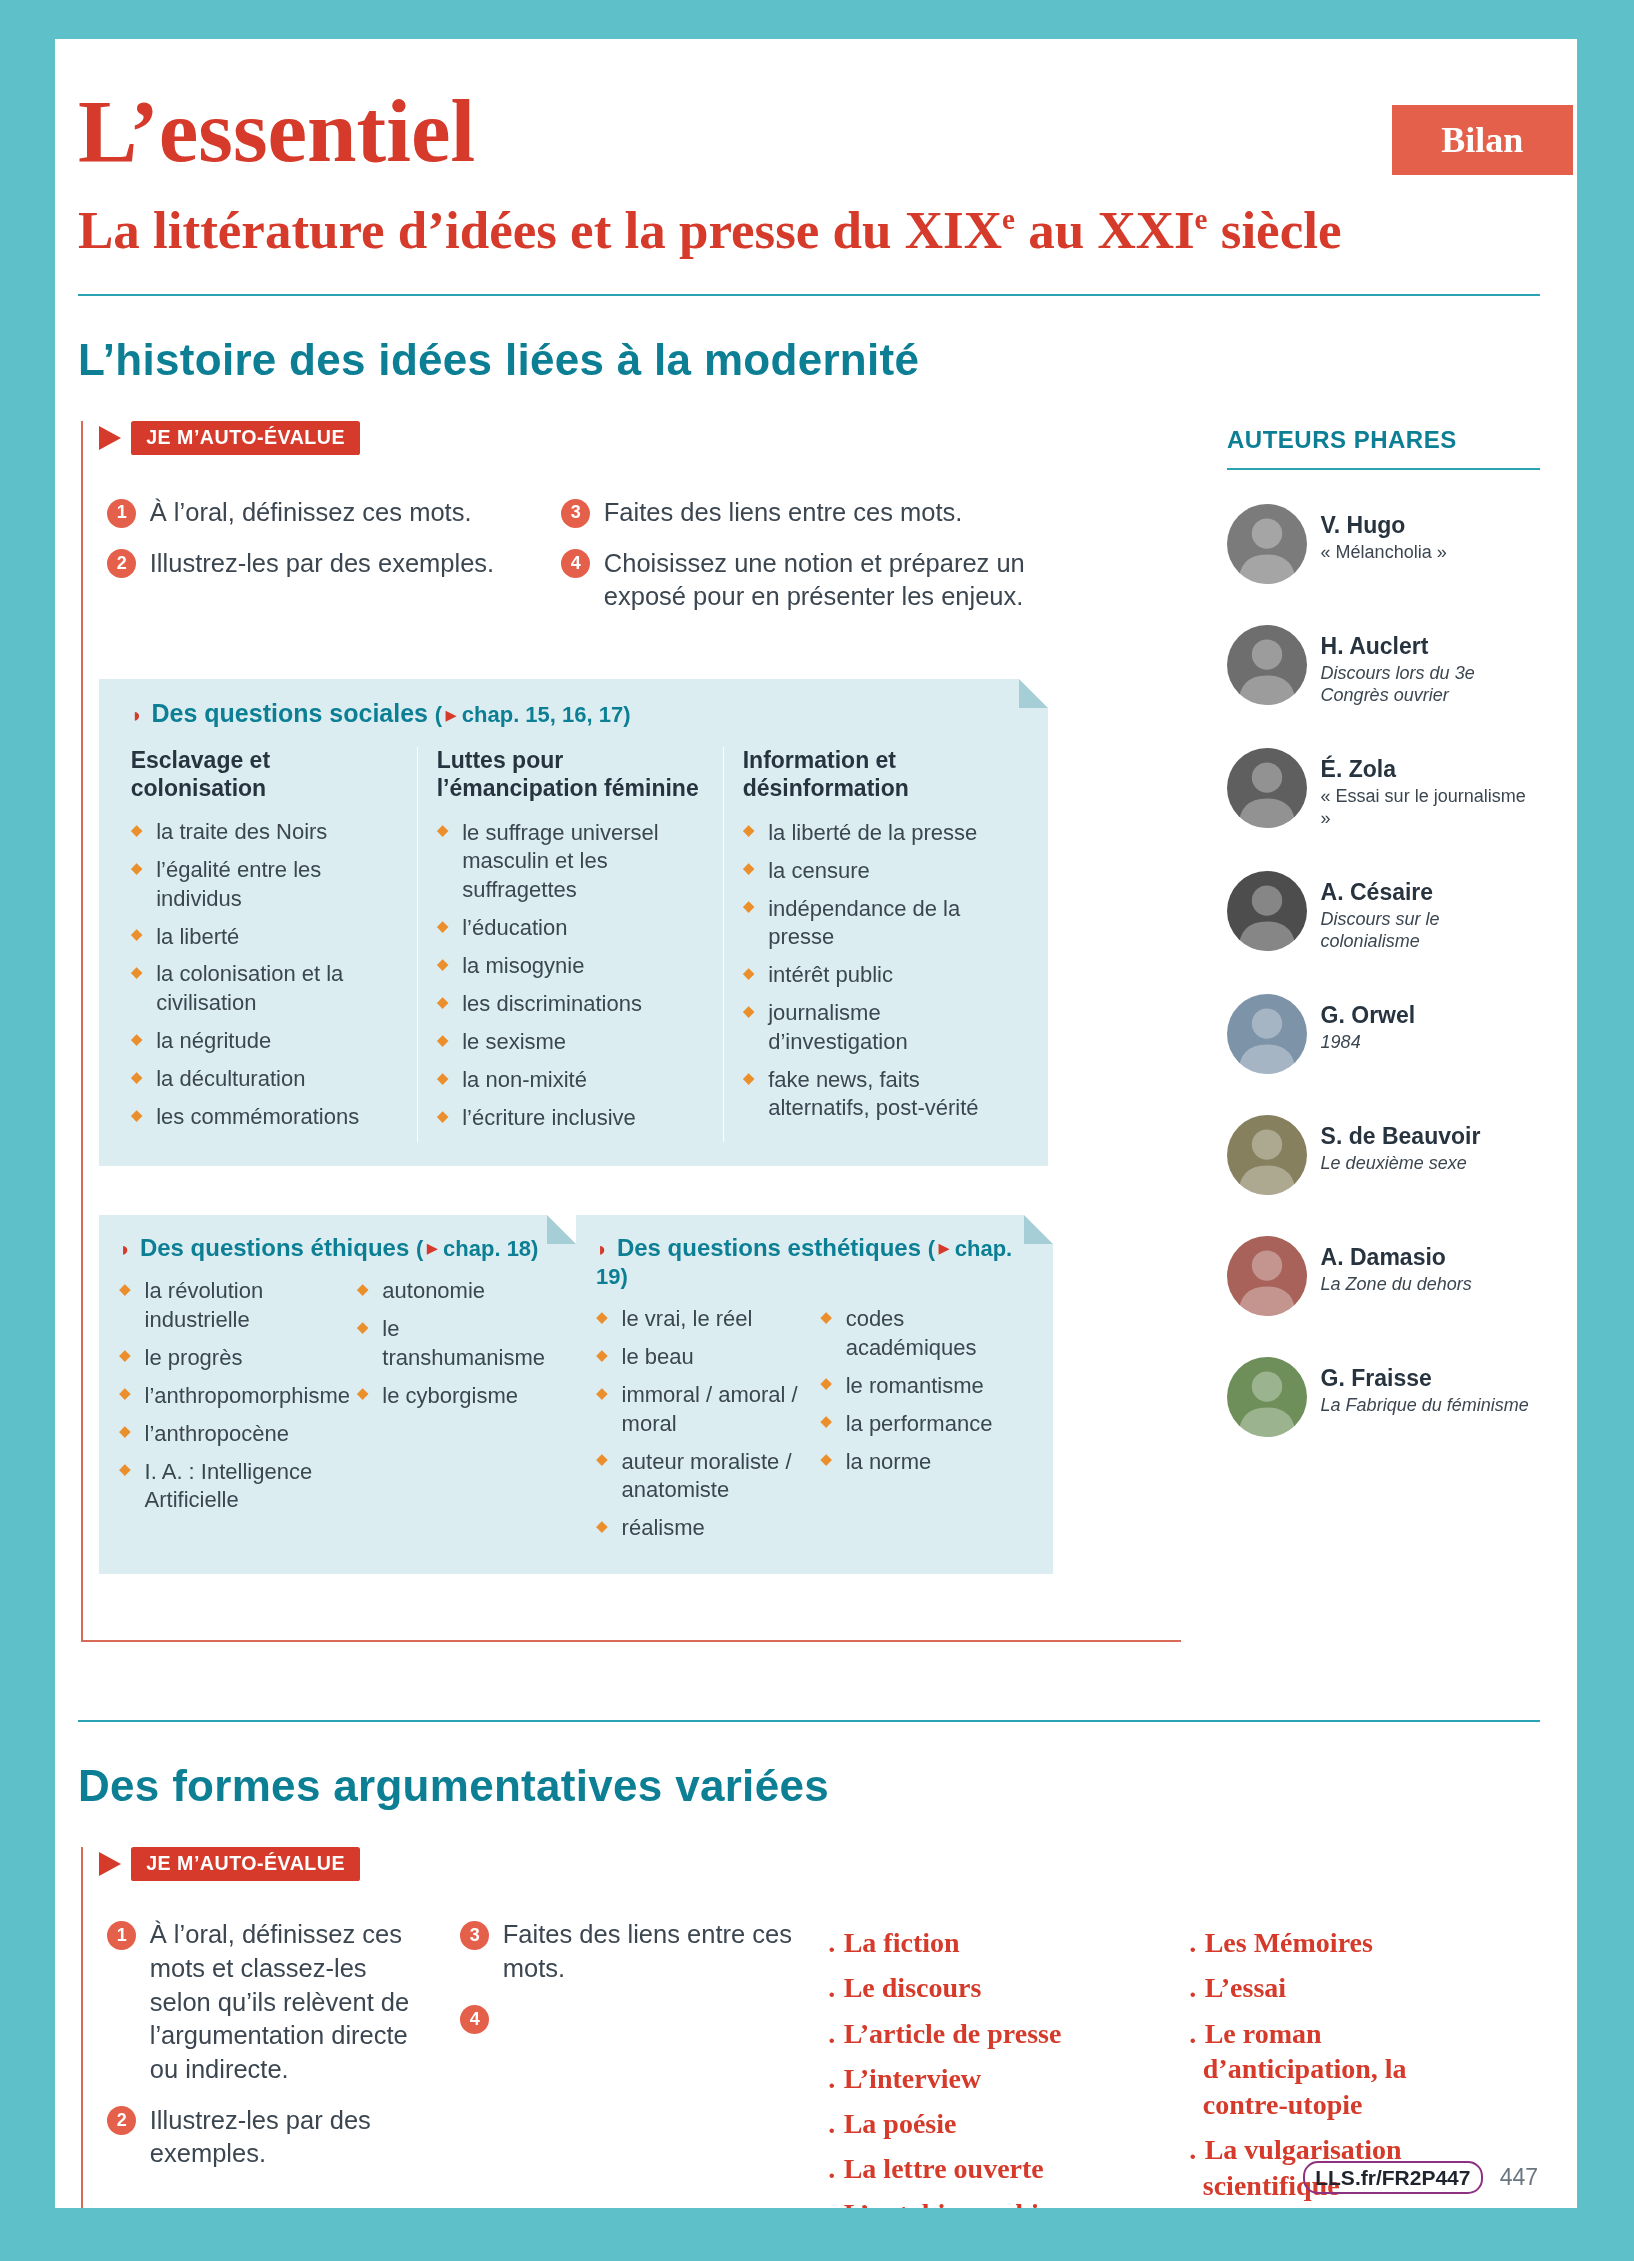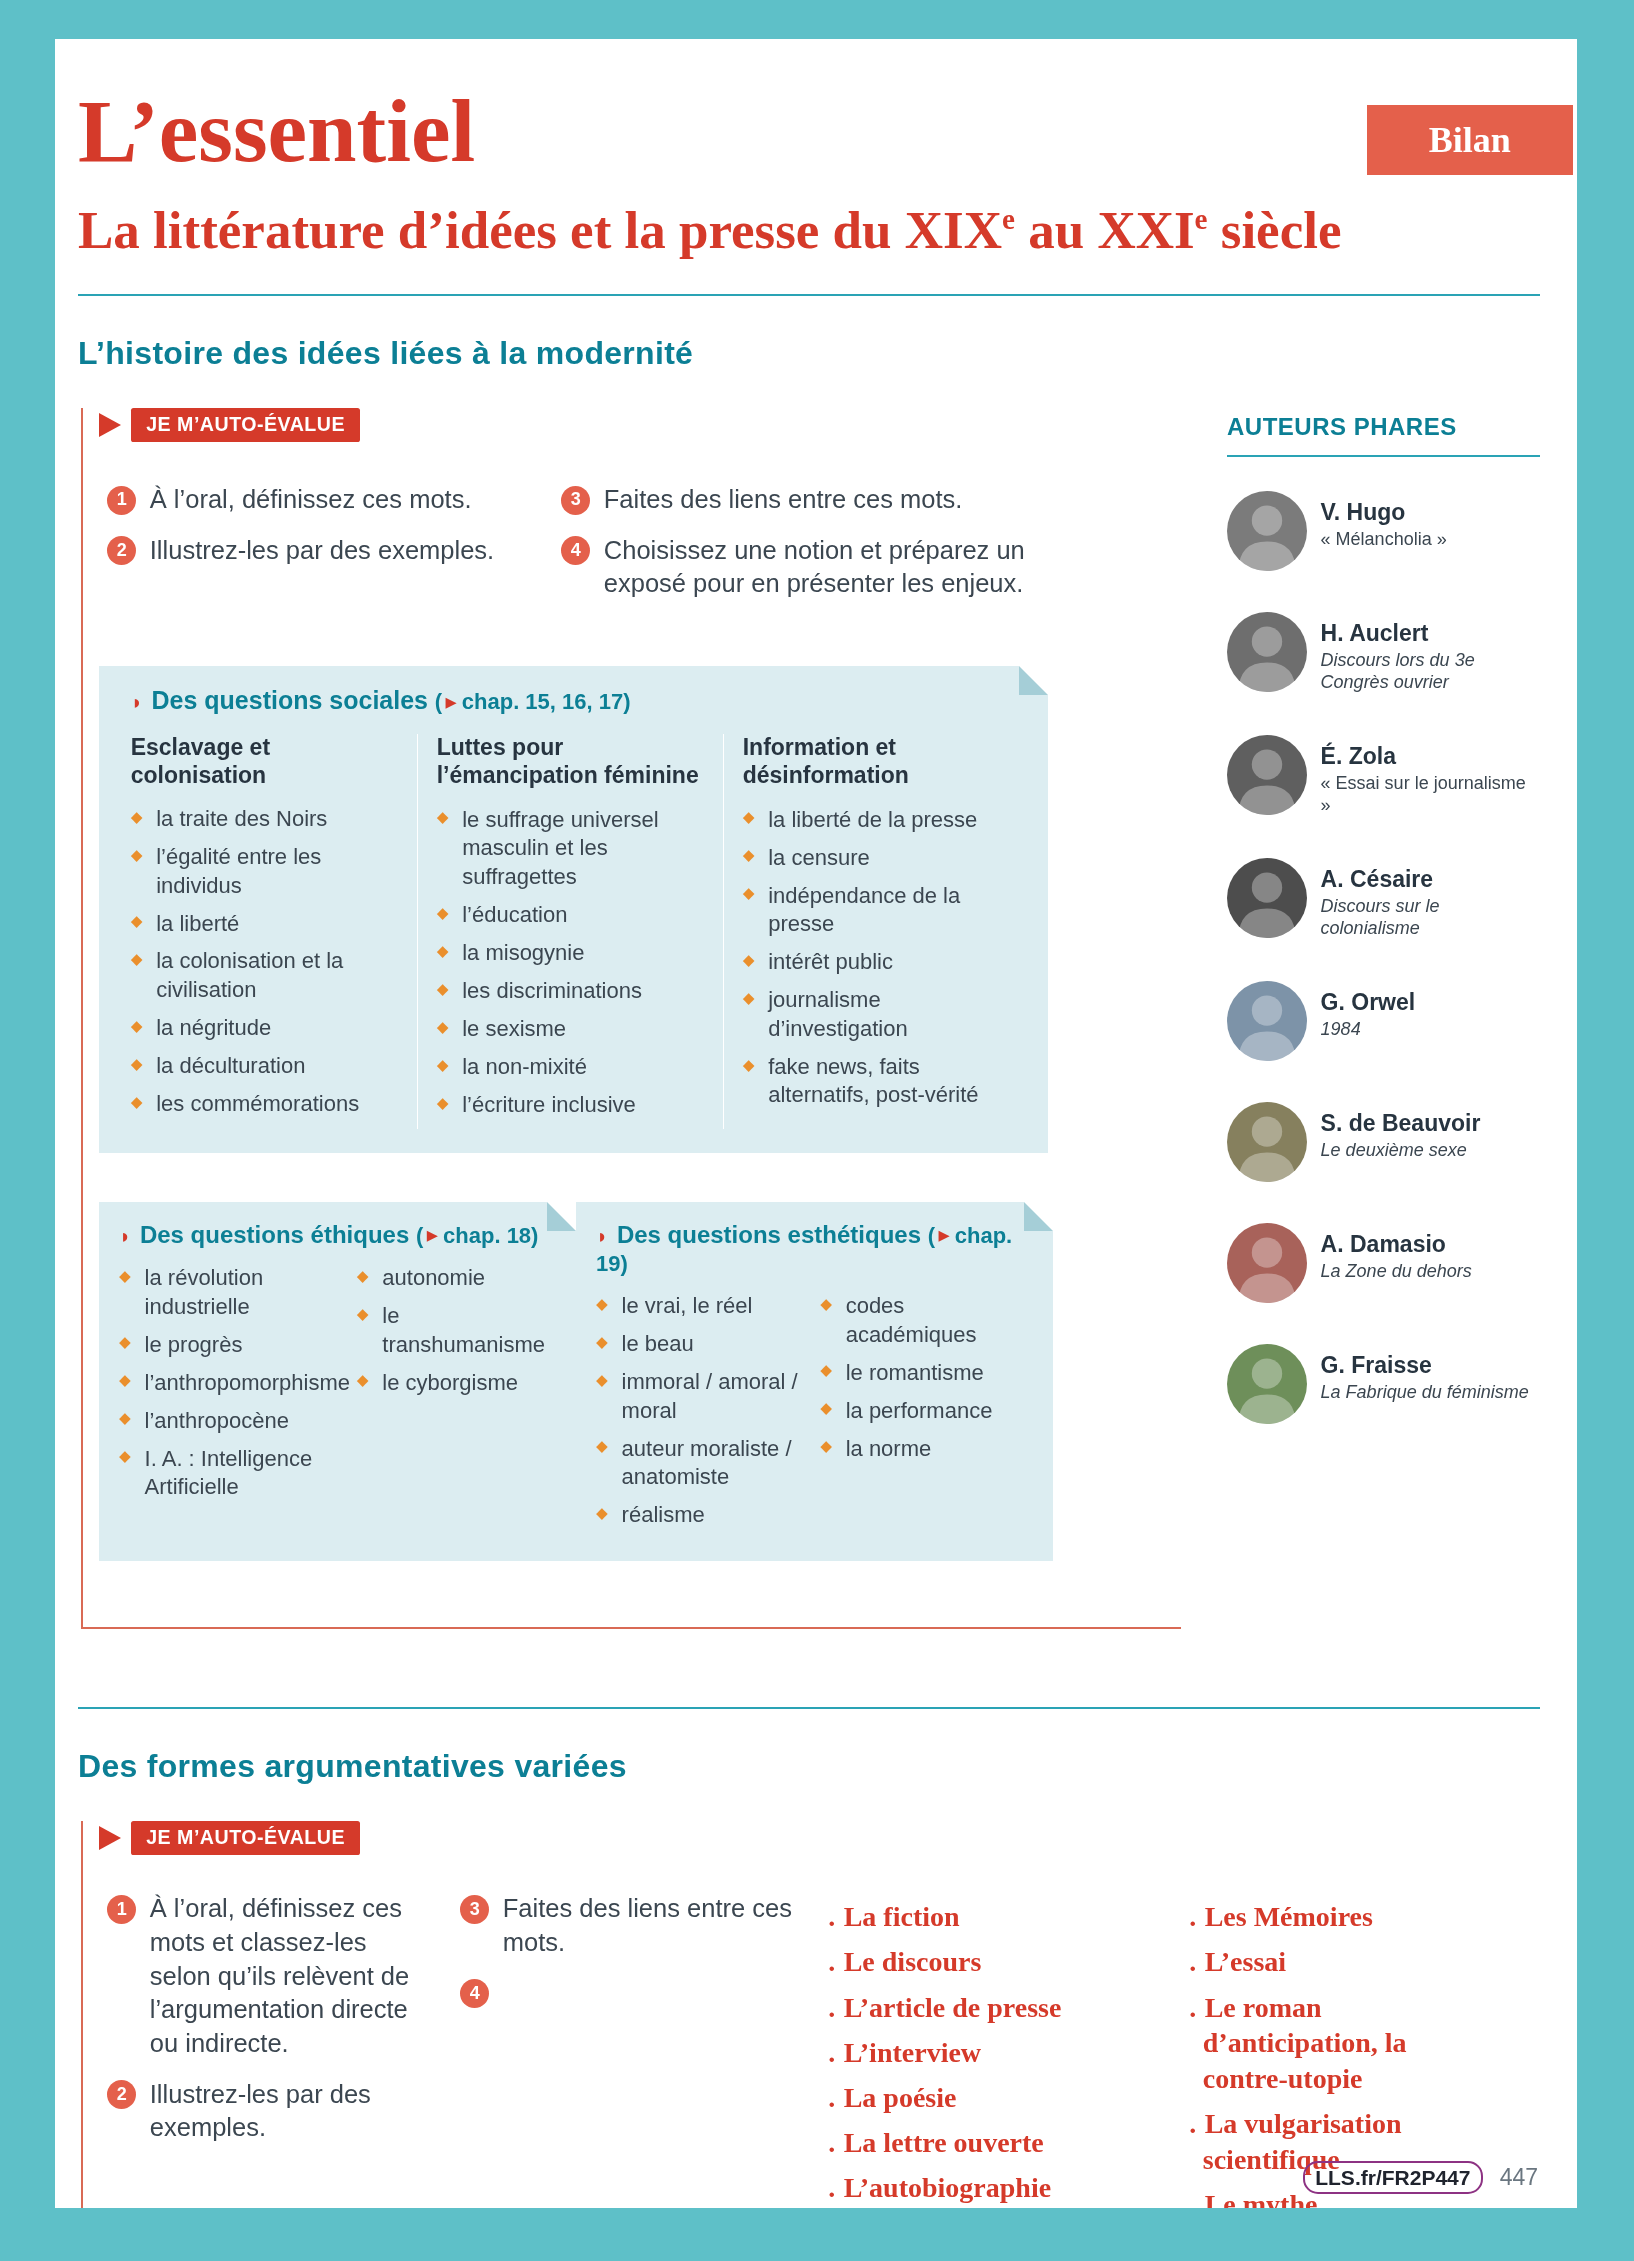--- a/index.html
+++ b/index.html
@@ -17,28 +17,28 @@
     --serif:"Liberation Serif","DejaVu Serif",serif;
     --sans:"Liberation Sans","DejaVu Sans",sans-serif;
   }
   *{box-sizing:border-box;margin:0;padding:0;}
   html,body{width:1635px;height:2261px;}
   body{background:var(--teal-bg);font-family:var(--sans);position:relative;overflow:hidden;}
   .page{position:absolute;left:55px;top:39px;width:1522px;height:2169px;background:#ffffff;padding:0 37px 0 23px;overflow:hidden;}
 
   
   .bilan{position:absolute;top:66px;right:4.3px;background:var(--coral);color:#fff;
-    font-family:var(--serif);font-weight:700;font-size:36px;width:206px;height:70px;
+    font-family:var(--serif);font-weight:700;font-size:36px;width:181px;height:70px;
     display:flex;align-items:center;justify-content:center;}
   h1.title{font-family:var(--serif);font-weight:700;color:var(--red);font-size:89px;line-height:1;margin-top:48px;}
   .subtitle{font-family:var(--serif);font-weight:700;color:var(--red);font-size:53px;margin-top:24px;}
   .subtitle sup{font-size:0.55em;vertical-align:super;}
   .rule{border:none;border-top:2.6px solid var(--teal-line);margin-top:34px;}
 
-  h2.sec-head{color:var(--teal-head);font-size:32px;font-weight:700;margin-top:39px;letter-spacing:0.3px;}
+  h2.sec-head{color:var(--teal-head);font-size:44px;font-weight:700;margin-top:39px;letter-spacing:0.3px;}
 
   
   .section-body{display:flex;margin-top:36px;}
   .main-col{width:1103px;}
   .sidebar{width:313px;margin-left:auto;}
 
   
   .eval-block{border-left:2.6px solid var(--red-line);border-bottom:2.6px solid var(--red-line);
     padding:0 0 66px 15.3px;margin-left:3.4px;}
   .eval-block.wide{width:1447px;padding-bottom:48px;}

